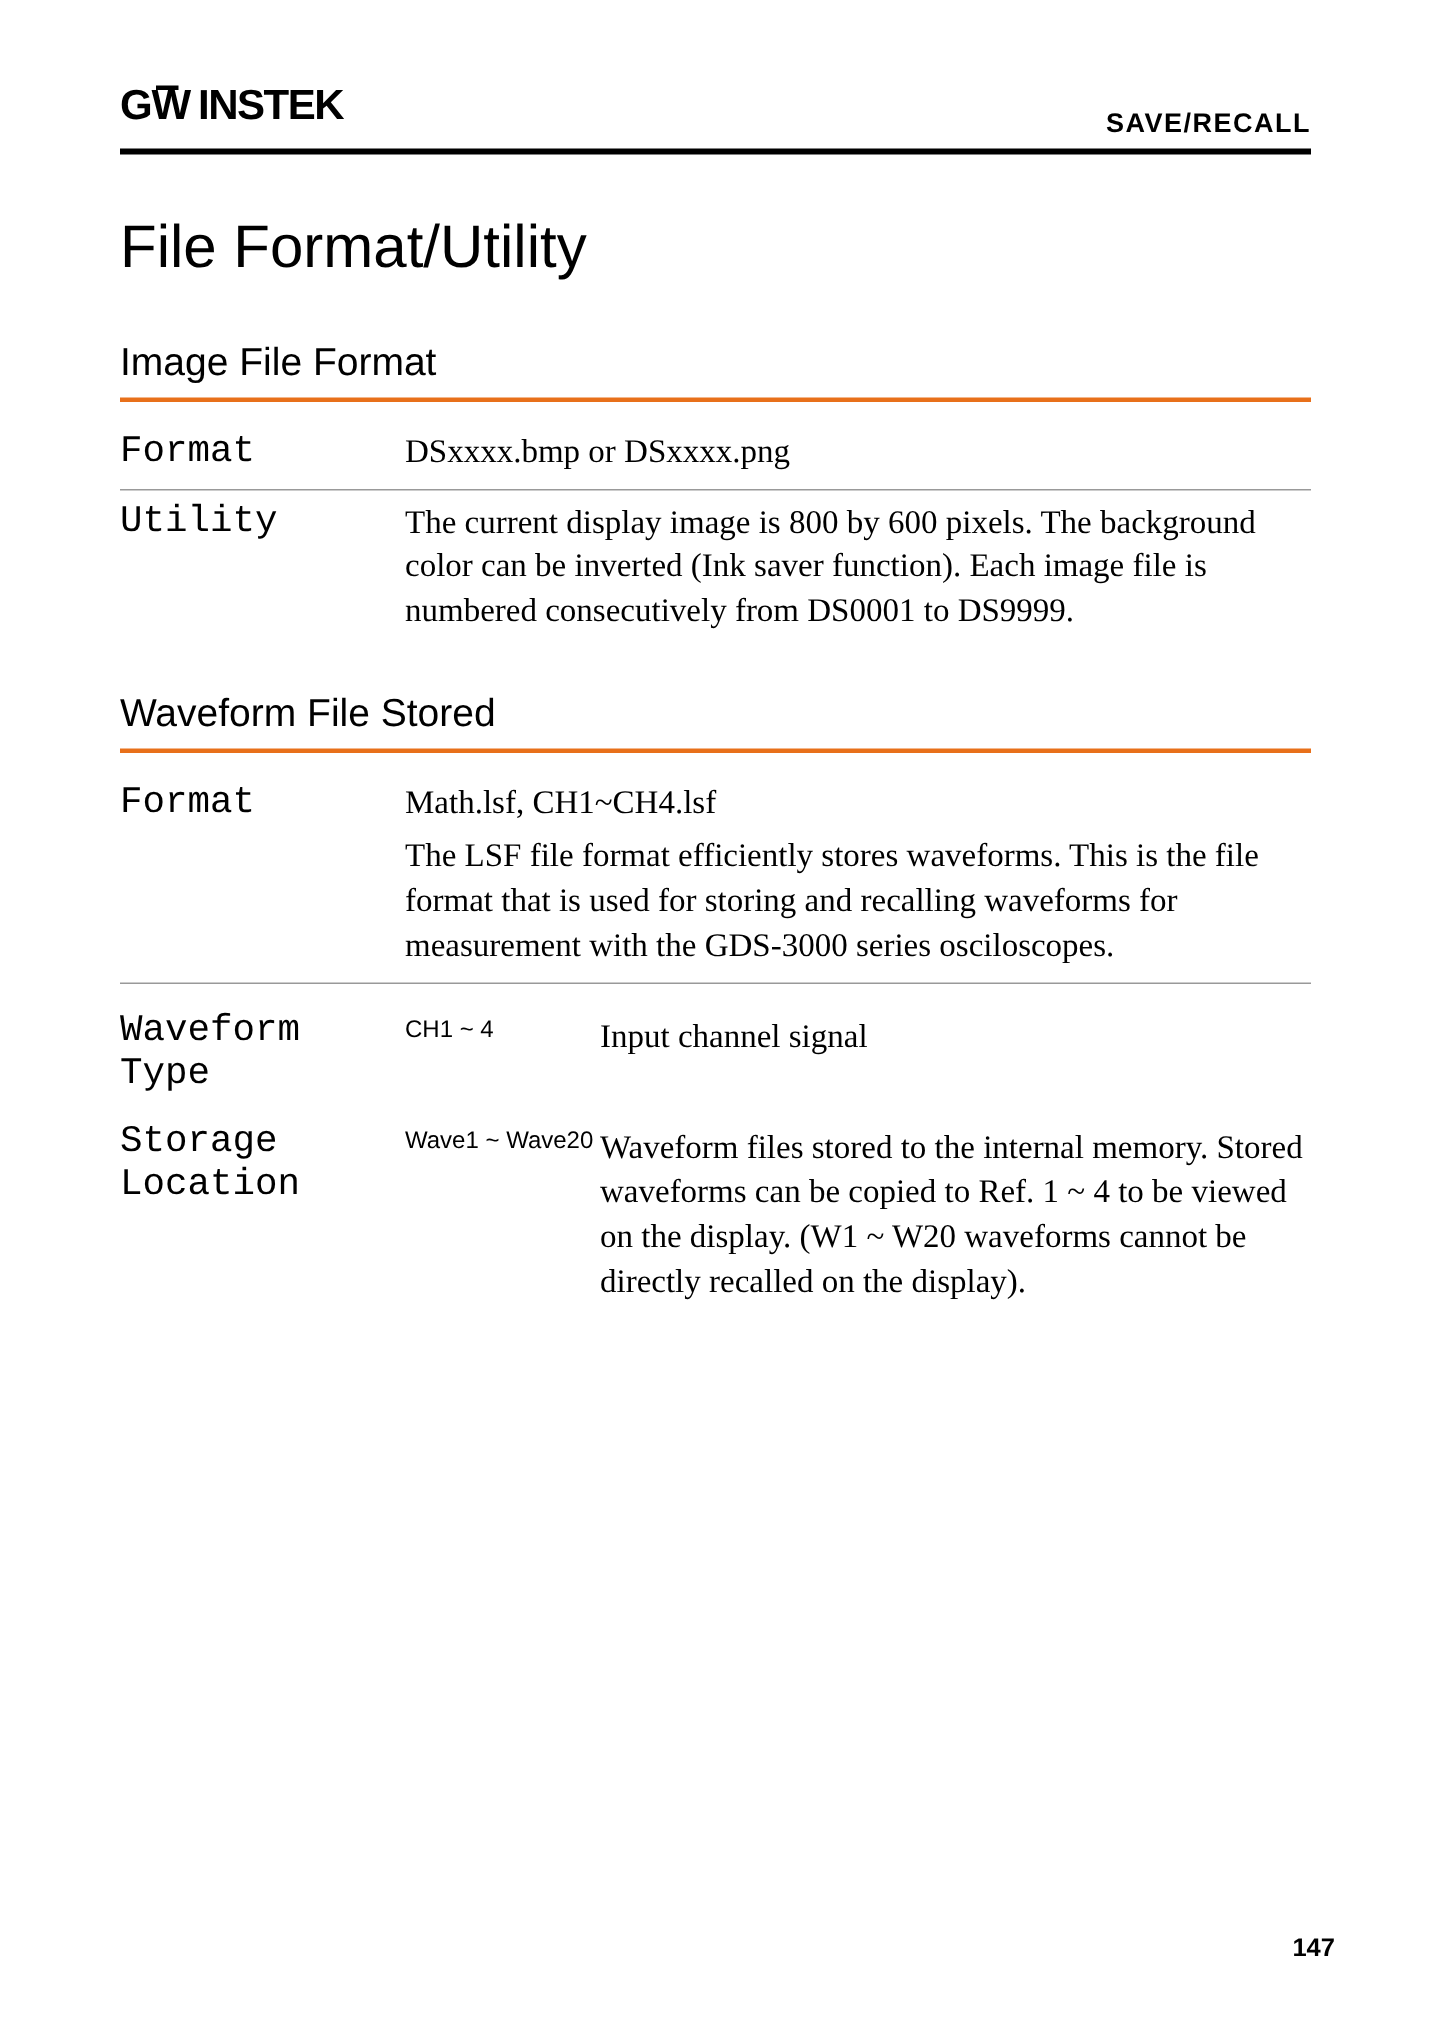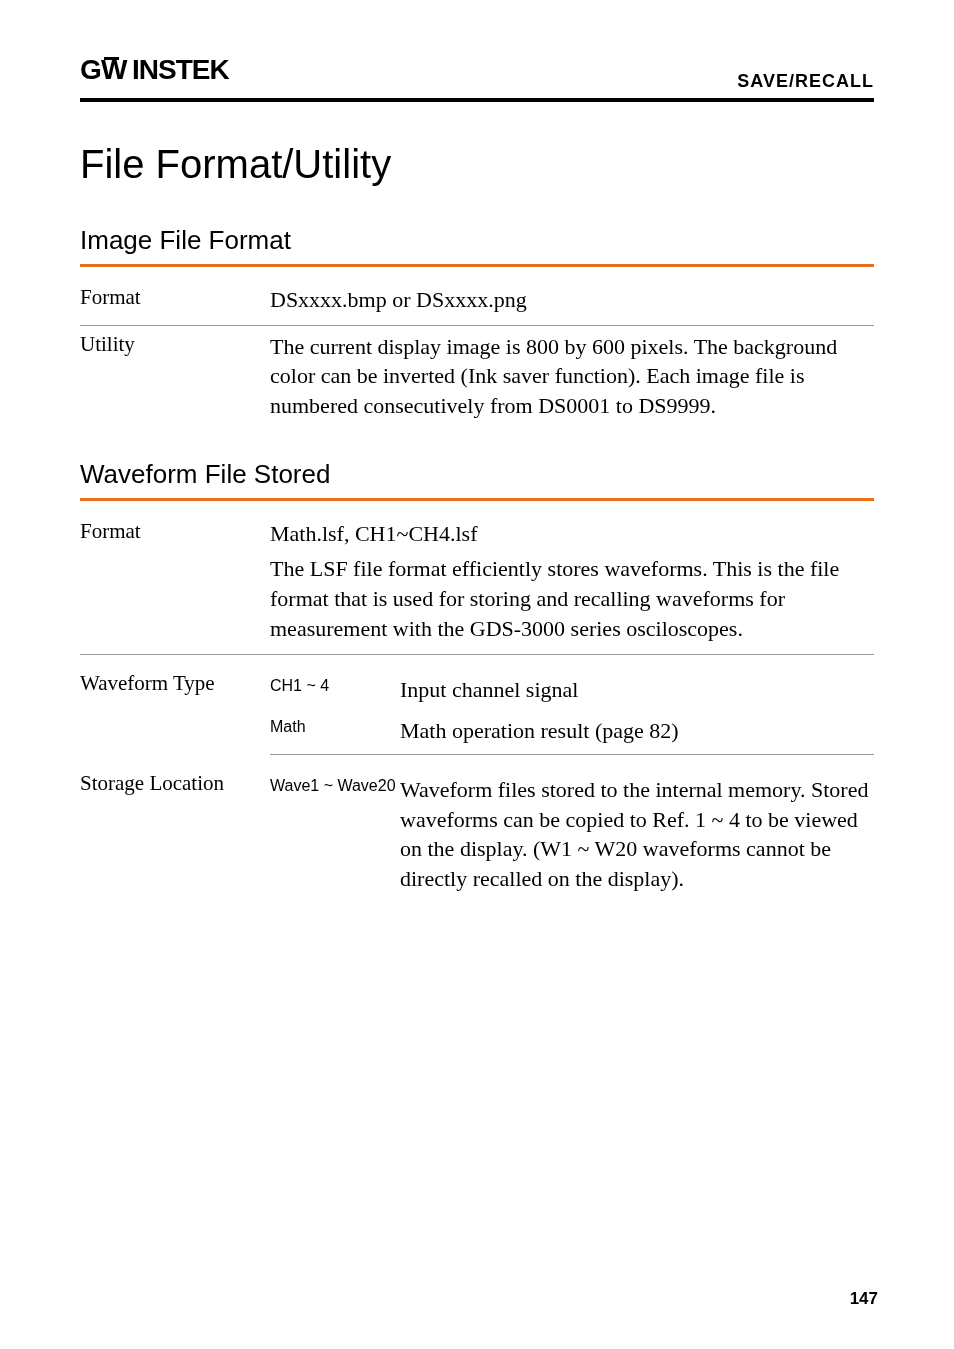--- a/index.html
+++ b/index.html
@@ -60,22 +60,22 @@
     .row {
       display: flex;
       align-items: flex-start;
       padding: 6px 0 10px 0;
     }
     .row.border-bottom {
       border-bottom: 1px solid #999;
     }
     .col-label {
       flex: 0 0 190px;
-      font-family: Liberation Serif, serif;
-      font-size: 21px;
+      font-family: Liberation Mono, monospace;
+      font-size: 25px;
     }
     .col-label2 {
       flex: 0 0 130px;
       font-family: 'Arial Narrow', Arial, sans-serif;
       font-size: 16px;
     }
     .col-content {
       flex: 1;
       font-family: Georgia, 'Times New Roman', serif;
       font-size: 22px;
@@ -87,21 +87,21 @@
     .subrow {
       display: flex;
       padding: 4px 0 8px 0;
     }
     .subrow.border-bottom {
       border-bottom: 1px solid #999;
     }
     .page-num {
       position: absolute;
       bottom: 40px;
-      right: 76px;
+      right: 64px;
       font-family: Arial, sans-serif;
       font-weight: bold;
       font-size: 17px;
     }
     .small-gap {
       height: 10px;
     }
   </style>
 </head>
 <body>
@@ -150,24 +150,20 @@
 
 <div class="small-gap"></div>
 
 <div class="row" style="padding-bottom:0;">
   <div class="col-label">Waveform Type</div>
   <div class="col-content">
     <div class="subrow">
       <div class="col-label2">CH1 ~ 4</div>
       <div class="col-content">Input channel signal</div>
     </div>
-    <div class="subrow border-bottom">
-      <div class="col-label2">Math</div>
-      <div class="col-content">Math operation result (page 82)</div>
-    </div>
   </div>
 </div>
 
 <div class="small-gap"></div>
 
 <div class="row">
   <div class="col-label">Storage Location</div>
   <div class="col-content">
     <div class="subrow">
       <div class="col-label2">Wave1 ~ Wave20</div>

